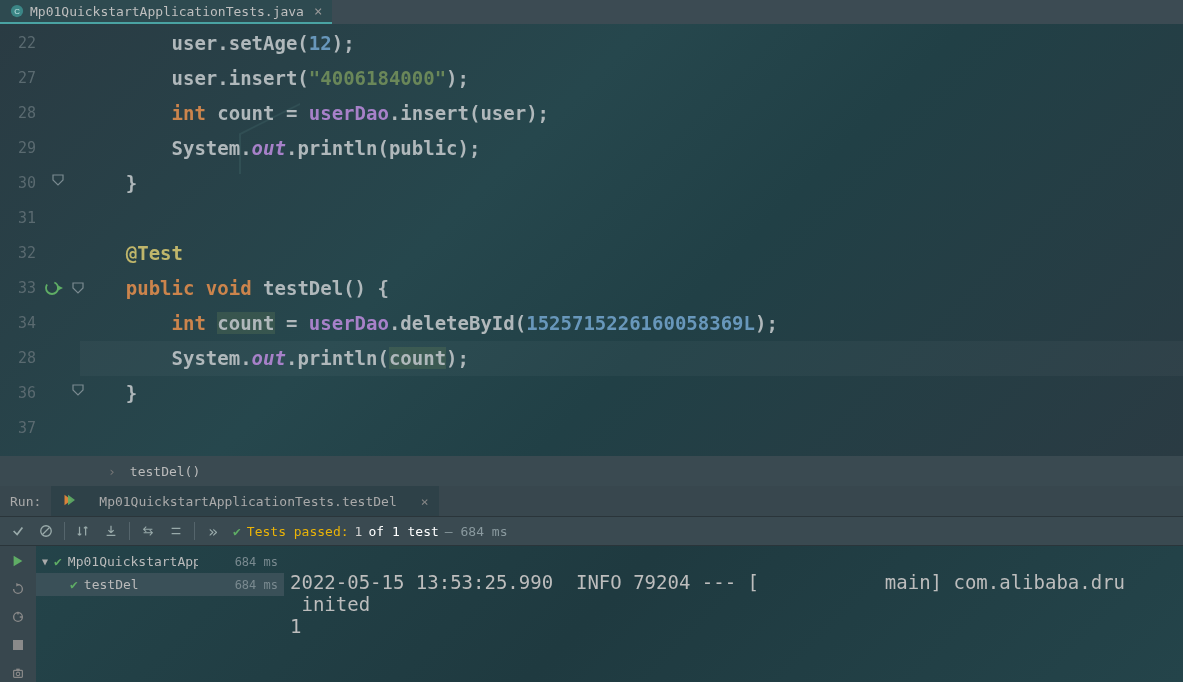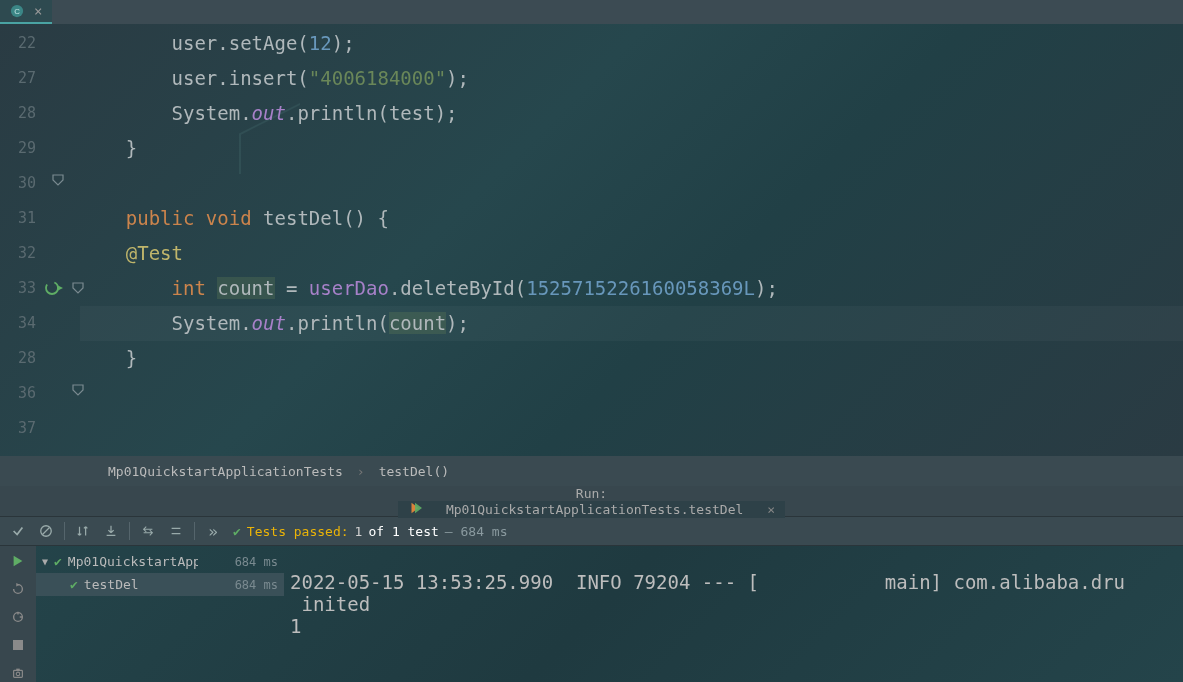--- a/index.html
+++ b/index.html
@@ -12,38 +12,38 @@
   .tab-close { color: #999; cursor: pointer; font-size: 14px; margin-left: 4px;}
   
   
   .editor { height: 432px; position: relative; display: flex; background: linear-gradient(135deg,#2a3b43 0%,#26474d 40%,#214046 60%,#2a3b43 100%); overflow:hidden;}
   .hexbg { position:absolute; inset:0; pointer-events:none; opacity:0.18;}
   .gutter { width: 42px; text-align: right; padding-top: 2px; color: #5a6a70; font-size: 15px; user-select:none; z-index:1;}
   .gutter div { height: 35px; line-height: 35px; padding-right: 6px;}
   .gutter-icons { width: 38px; position:relative; z-index:1;}
   .gutter-icons .gi { position:absolute; left:8px; width:20px; height:20px;}
   .code { flex:1; padding-top:2px; font-size:19px; position:relative; z-index:1;}
-  .code .line { height:35px; line-height:35px; white-space: pre; }
+  .code .line { height:35px; line-height:35px; white-space: pre; font-weight: bold; }
   .caret-line { background: rgba(255,255,255,0.035);}
   
   .kw { color:#cc844c;}           
   .fld{ color:#a781c9;}           
   .num{ color:#6897bb;}           
   .str{ color:#6a8759;}           
   .ann{ color:#c0b66b;}           
   .ital{ font-style:italic;}
   .txt{ color:#b0b8bb;}
   .hl-word{ background: rgba(106,135,89,0.25); border-radius:0;}
   
   
   .breadcrumb { height:30px; background:#3a4a51; display:flex; align-items:center; padding-left:108px; font-size:13px; color:#bbb; gap:14px;}
   .crumb-sep{color:#777;}
   
   
-  .run-header{height:30px; background:#38474e; display:flex; align-items:center; font-size:13px; color:#aaa;flex-direction:column;}
+  .run-header{height:30px; background:#38474e; display:flex; align-items:center; font-size:13px; color:#aaa;}
   .run-header .lbl{padding:0 10px;}
   .run-tab{display:flex; align-items:center; gap:24px; background:#2e4148; height:100%; padding:0 10px;}
   .run-tab-close{color:#888; cursor:pointer;}
   
   
   .run-toolbar{height:30px; background:#3a4a51; display:flex; align-items:center; padding:0 6px; gap:4px; border-top:1px solid #2a353a; border-bottom:1px solid #2a353a;}
   .tbtn{width:24px;height:24px; display:flex; align-items:center; justify-content:center; color:#aaa; cursor:pointer; border-radius:3px;}
   .sep{width:1px; height:18px; background:#55656c; margin:0 2px;}
   .tests-passed{display:flex;align-items:center;gap:6px; margin-left:4px; font-size:13px;}
   .chk{color:#5fad65;}
@@ -65,20 +65,21 @@
 <body>
 
 <div class="tab-bar">
   <div class="tab">
     <span class="tab-icon">
       <svg viewBox="0 0 16 16" width="14" height="14">
           <circle cx="8" cy="8" r="7" fill="#3b8686"></circle>
           <text x="8" y="11" text-anchor="middle" font-size="9" fill="#c8e8e8" font-family="sans-serif">C</text>
         </svg>
     </span>
+    <span>Mp01QuickstartApplicationTests.java</span>
     <span class="tab-close">×</span>
   </div>
 </div>
 
 <div class="editor">
   <svg class="hexbg">
     <g fill="none" stroke="#5a8a8a" stroke-width="2">
       <polygon points="300,80 360,110 360,170 300,200 240,170 240,110"></polygon>
       <polygon points="520,180 580,210 580,270 520,300 460,270 460,210"></polygon>
       <polygon points="760,40 820,70 820,130 760,160 700,130 700,70"></polygon>
@@ -119,34 +120,34 @@
     </span>
     <span class="gi" style="top:358px;left:28px">
       <svg viewBox="0 0 16 16" width="16" height="16">
           <polygon points="3,3 13,3 13,8 8,13 3,8" fill="none" stroke="#7a8a90" stroke-width="1.2"></polygon>
         </svg>
     </span>
   </div>
   <div class="code" id="code">
       <div class="line"><span class="txt">        user.</span><span class="txt">setAge</span><span class="txt">(</span><span class="num">12</span><span class="txt">);</span></div>
       <div class="line"><span class="txt">        user.</span><span class="txt">insert</span><span class="txt">(</span><span class="str">"4006184000"</span><span class="txt">);</span></div>
-      <div class="line"><span class="txt">        System.</span><span class="fld ital">out</span><span class="txt">.</span><span class="txt">println</span><span class="txt">(test);</span></div>
+      <div class="line"><span class="txt">        </span><span class="kw">int</span><span class="txt"> count = </span><span class="fld">userDao</span><span class="txt">.</span><span class="txt">insert</span><span class="txt">(user);</span></div>
+      <div class="line"><span class="txt">        System.</span><span class="fld ital">out</span><span class="txt">.</span><span class="txt">println</span><span class="txt">(public);</span></div>
       <div class="line"><span class="txt">    }</span></div>
       <div class="line"><span class="txt"></span></div>
+      <div class="line"><span class="txt">    </span><span class="ann">@Test</span></div>
       <div class="line"><span class="txt">    </span><span class="kw">public</span><span class="txt"> </span><span class="kw">void</span><span class="txt"> </span><span class="txt">testDel</span><span class="txt">() {</span></div>
-      <div class="line"><span class="txt">    </span><span class="ann">@Test</span></div>
       <div class="line"><span class="txt">        </span><span class="kw">int</span><span class="txt"> </span><span class="txt hl-word">count</span><span class="txt"> = </span><span class="fld">userDao</span><span class="txt">.</span><span class="txt">deleteById</span><span class="txt">(</span><span class="num">1525715226160058369L</span><span class="txt">);</span></div>
       <div class="line caret-line"><span class="txt">        System.</span><span class="fld ital">out</span><span class="txt">.</span><span class="txt">println</span><span class="txt">(</span><span class="txt hl-word">count</span><span class="txt">);</span></div>
       <div class="line"><span class="txt">    }</span></div>
       <div class="line"><span class="txt"></span></div>
     </div>
 </div>
 
 <div class="breadcrumb">
-  <span>Mp01QuickstartApplicationTests</span>
   <span class="crumb-sep">›</span>
   <span>testDel()</span>
 </div>
 
 <div class="run-header">
   <span class="lbl">Run:</span>
   <div class="run-tab">
     <span>
       <svg width="14" height="14" viewBox="0 0 16 16">
           <polygon points="4,2 12,8 4,14" fill="#d9823b"></polygon>

